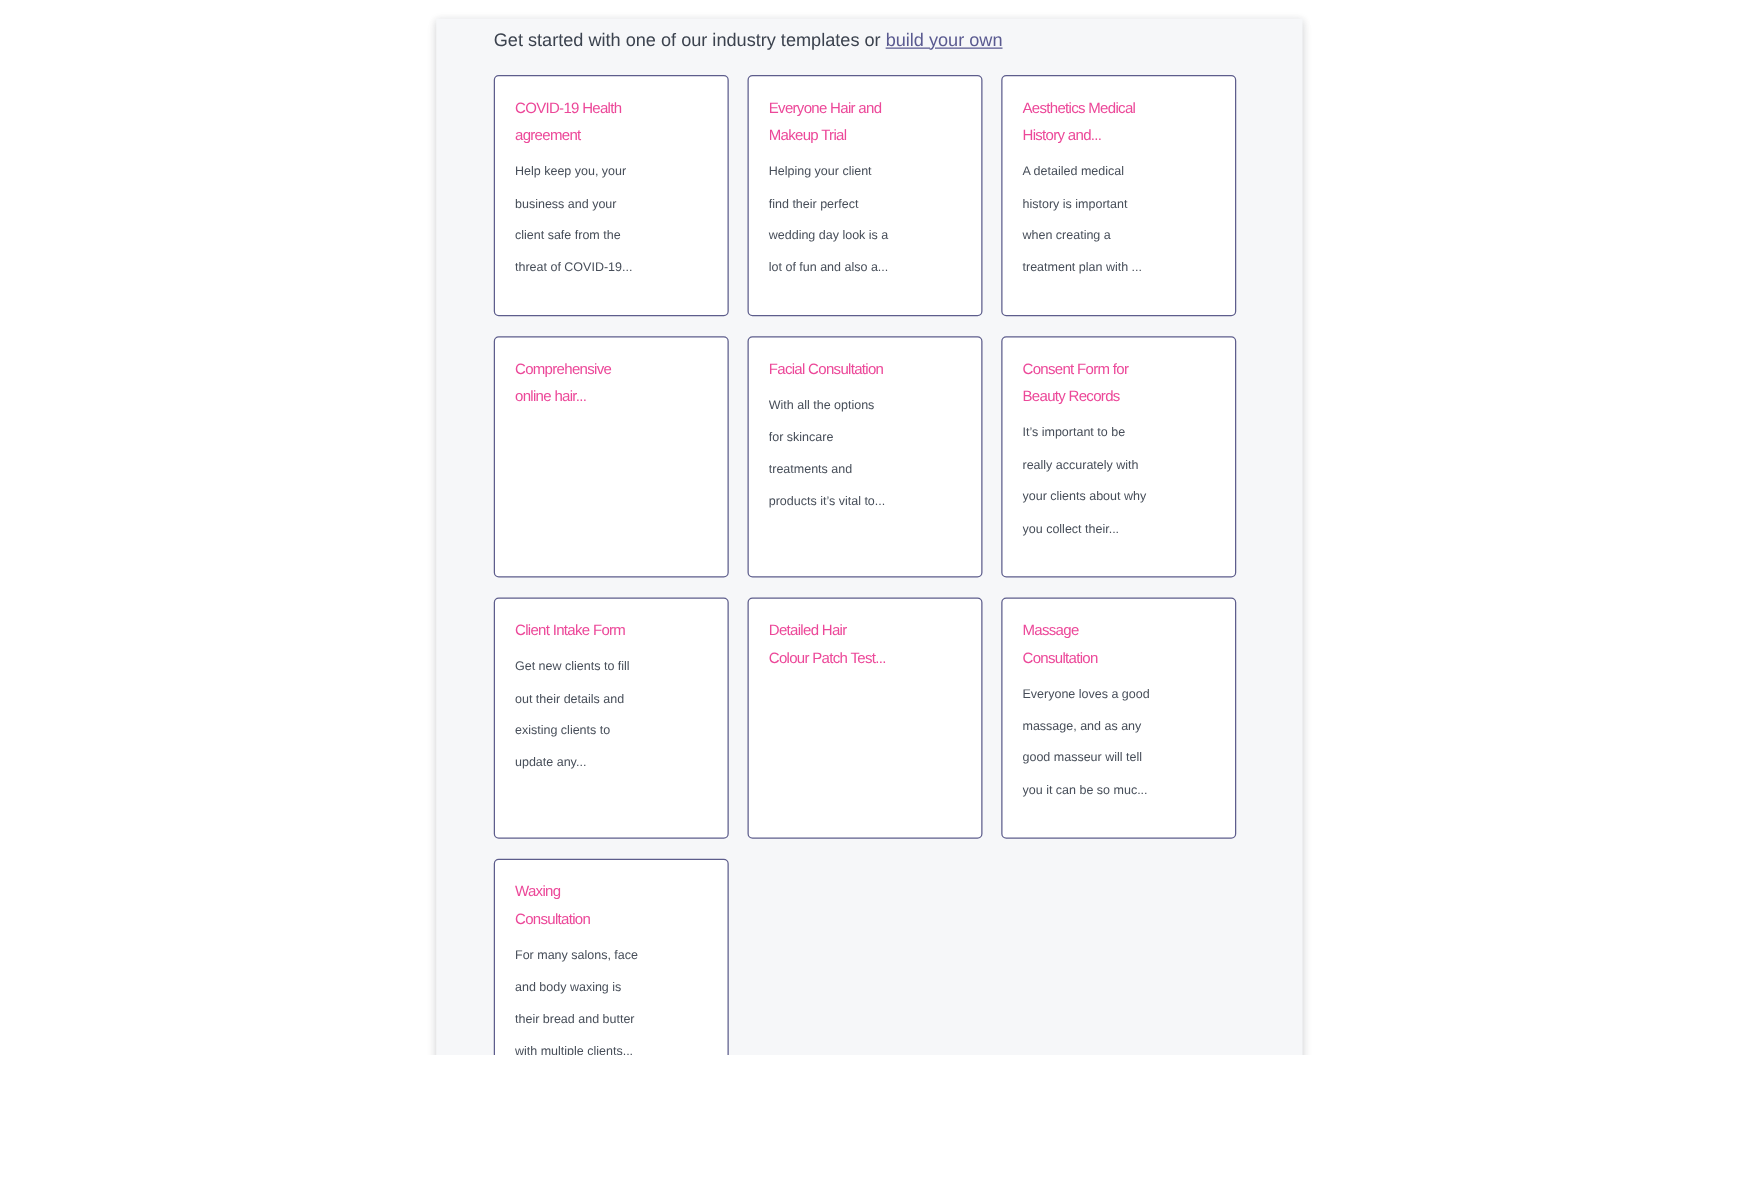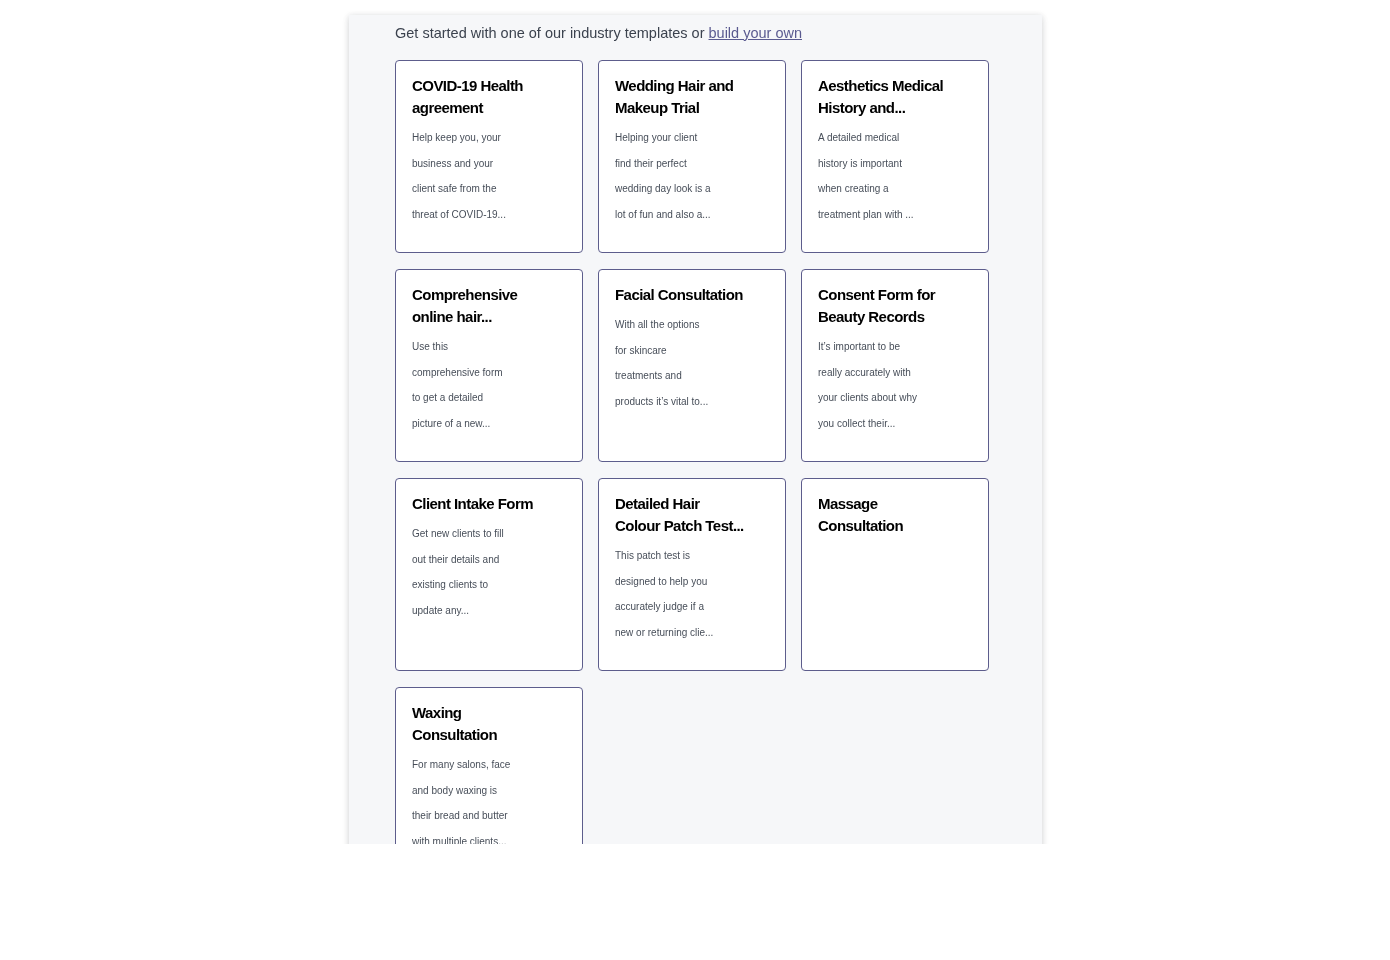--- a/index.html
+++ b/index.html
@@ -59,24 +59,24 @@
   .card {
     box-sizing: border-box;
     width: 188px;
     background: #ffffff;
     border: 1px solid #5d5d8c;
     border-radius: 4px;
     padding: 14px 16px 14px 16px;
     min-height: 193px;
   }
   .card-title {
-    font-size: 15px;
+    font-size: 12px;
     line-height: 22px;
-    font-weight: bold;
-    color: #000000;
+    font-weight: normal;
+    color: #ec4899;
     letter-spacing: -0.55px;
     white-space: nowrap;
     margin-bottom: 6px;
   }
   .card-desc {
     font-size: 10px;
     line-height: 25.5px;
     letter-spacing: 0px;
     color: #474e59;
     white-space: nowrap;
@@ -110,21 +110,21 @@
         </div>
         <div class="card-desc">
           <div>Help keep you, your</div>
           <div>business and your</div>
           <div>client safe from the</div>
           <div>threat of COVID-19...</div>
         </div>
       </div>
       <div class="card" aria-label="Wedding Hair and Makeup Trial">
         <div class="card-title">
-          <div>Wedding Hair and</div>
+          <div>Everyone Hair and</div>
           <div>Makeup Trial</div>
         </div>
         <div class="card-desc">
           <div>Helping your client</div>
           <div>find their perfect</div>
           <div>wedding day look is a</div>
           <div>lot of fun and also a...</div>
         </div>
       </div>
       <div class="card" aria-label="Aesthetics Medical History and...">
@@ -137,26 +137,20 @@
           <div>history is important</div>
           <div>when creating a</div>
           <div>treatment plan with ...</div>
         </div>
       </div>
       <div class="card" aria-label="Comprehensive online hair...">
         <div class="card-title">
           <div>Comprehensive</div>
           <div>online hair...</div>
         </div>
-        <div class="card-desc">
-          <div>Use this</div>
-          <div>comprehensive form</div>
-          <div>to get a detailed</div>
-          <div>picture of a new...</div>
-        </div>
       </div>
       <div class="card" aria-label="Facial Consultation">
         <div class="card-title">
           <div>Facial Consultation</div>
         </div>
         <div class="card-desc">
           <div>With all the options</div>
           <div>for skincare</div>
           <div>treatments and</div>
           <div>products it’s vital to...</div>
@@ -183,31 +177,31 @@
           <div>out their details and</div>
           <div>existing clients to</div>
           <div>update any...</div>
         </div>
       </div>
       <div class="card" aria-label="Detailed Hair Colour Patch Test...">
         <div class="card-title">
           <div>Detailed Hair</div>
           <div>Colour Patch Test...</div>
         </div>
-        <div class="card-desc">
-          <div>This patch test is</div>
-          <div>designed to help you</div>
-          <div>accurately judge if a</div>
-          <div>new or returning clie...</div>
-        </div>
       </div>
       <div class="card" aria-label="Massage Consultation">
         <div class="card-title">
           <div>Massage</div>
           <div>Consultation</div>
+        </div>
+        <div class="card-desc">
+          <div>Everyone loves a good</div>
+          <div>massage, and as any</div>
+          <div>good masseur will tell</div>
+          <div>you it can be so muc...</div>
         </div>
       </div>
       <div class="card" aria-label="Waxing Consultation">
         <div class="card-title">
           <div>Waxing</div>
           <div>Consultation</div>
         </div>
         <div class="card-desc">
           <div>For many salons, face</div>
           <div>and body waxing is</div>

